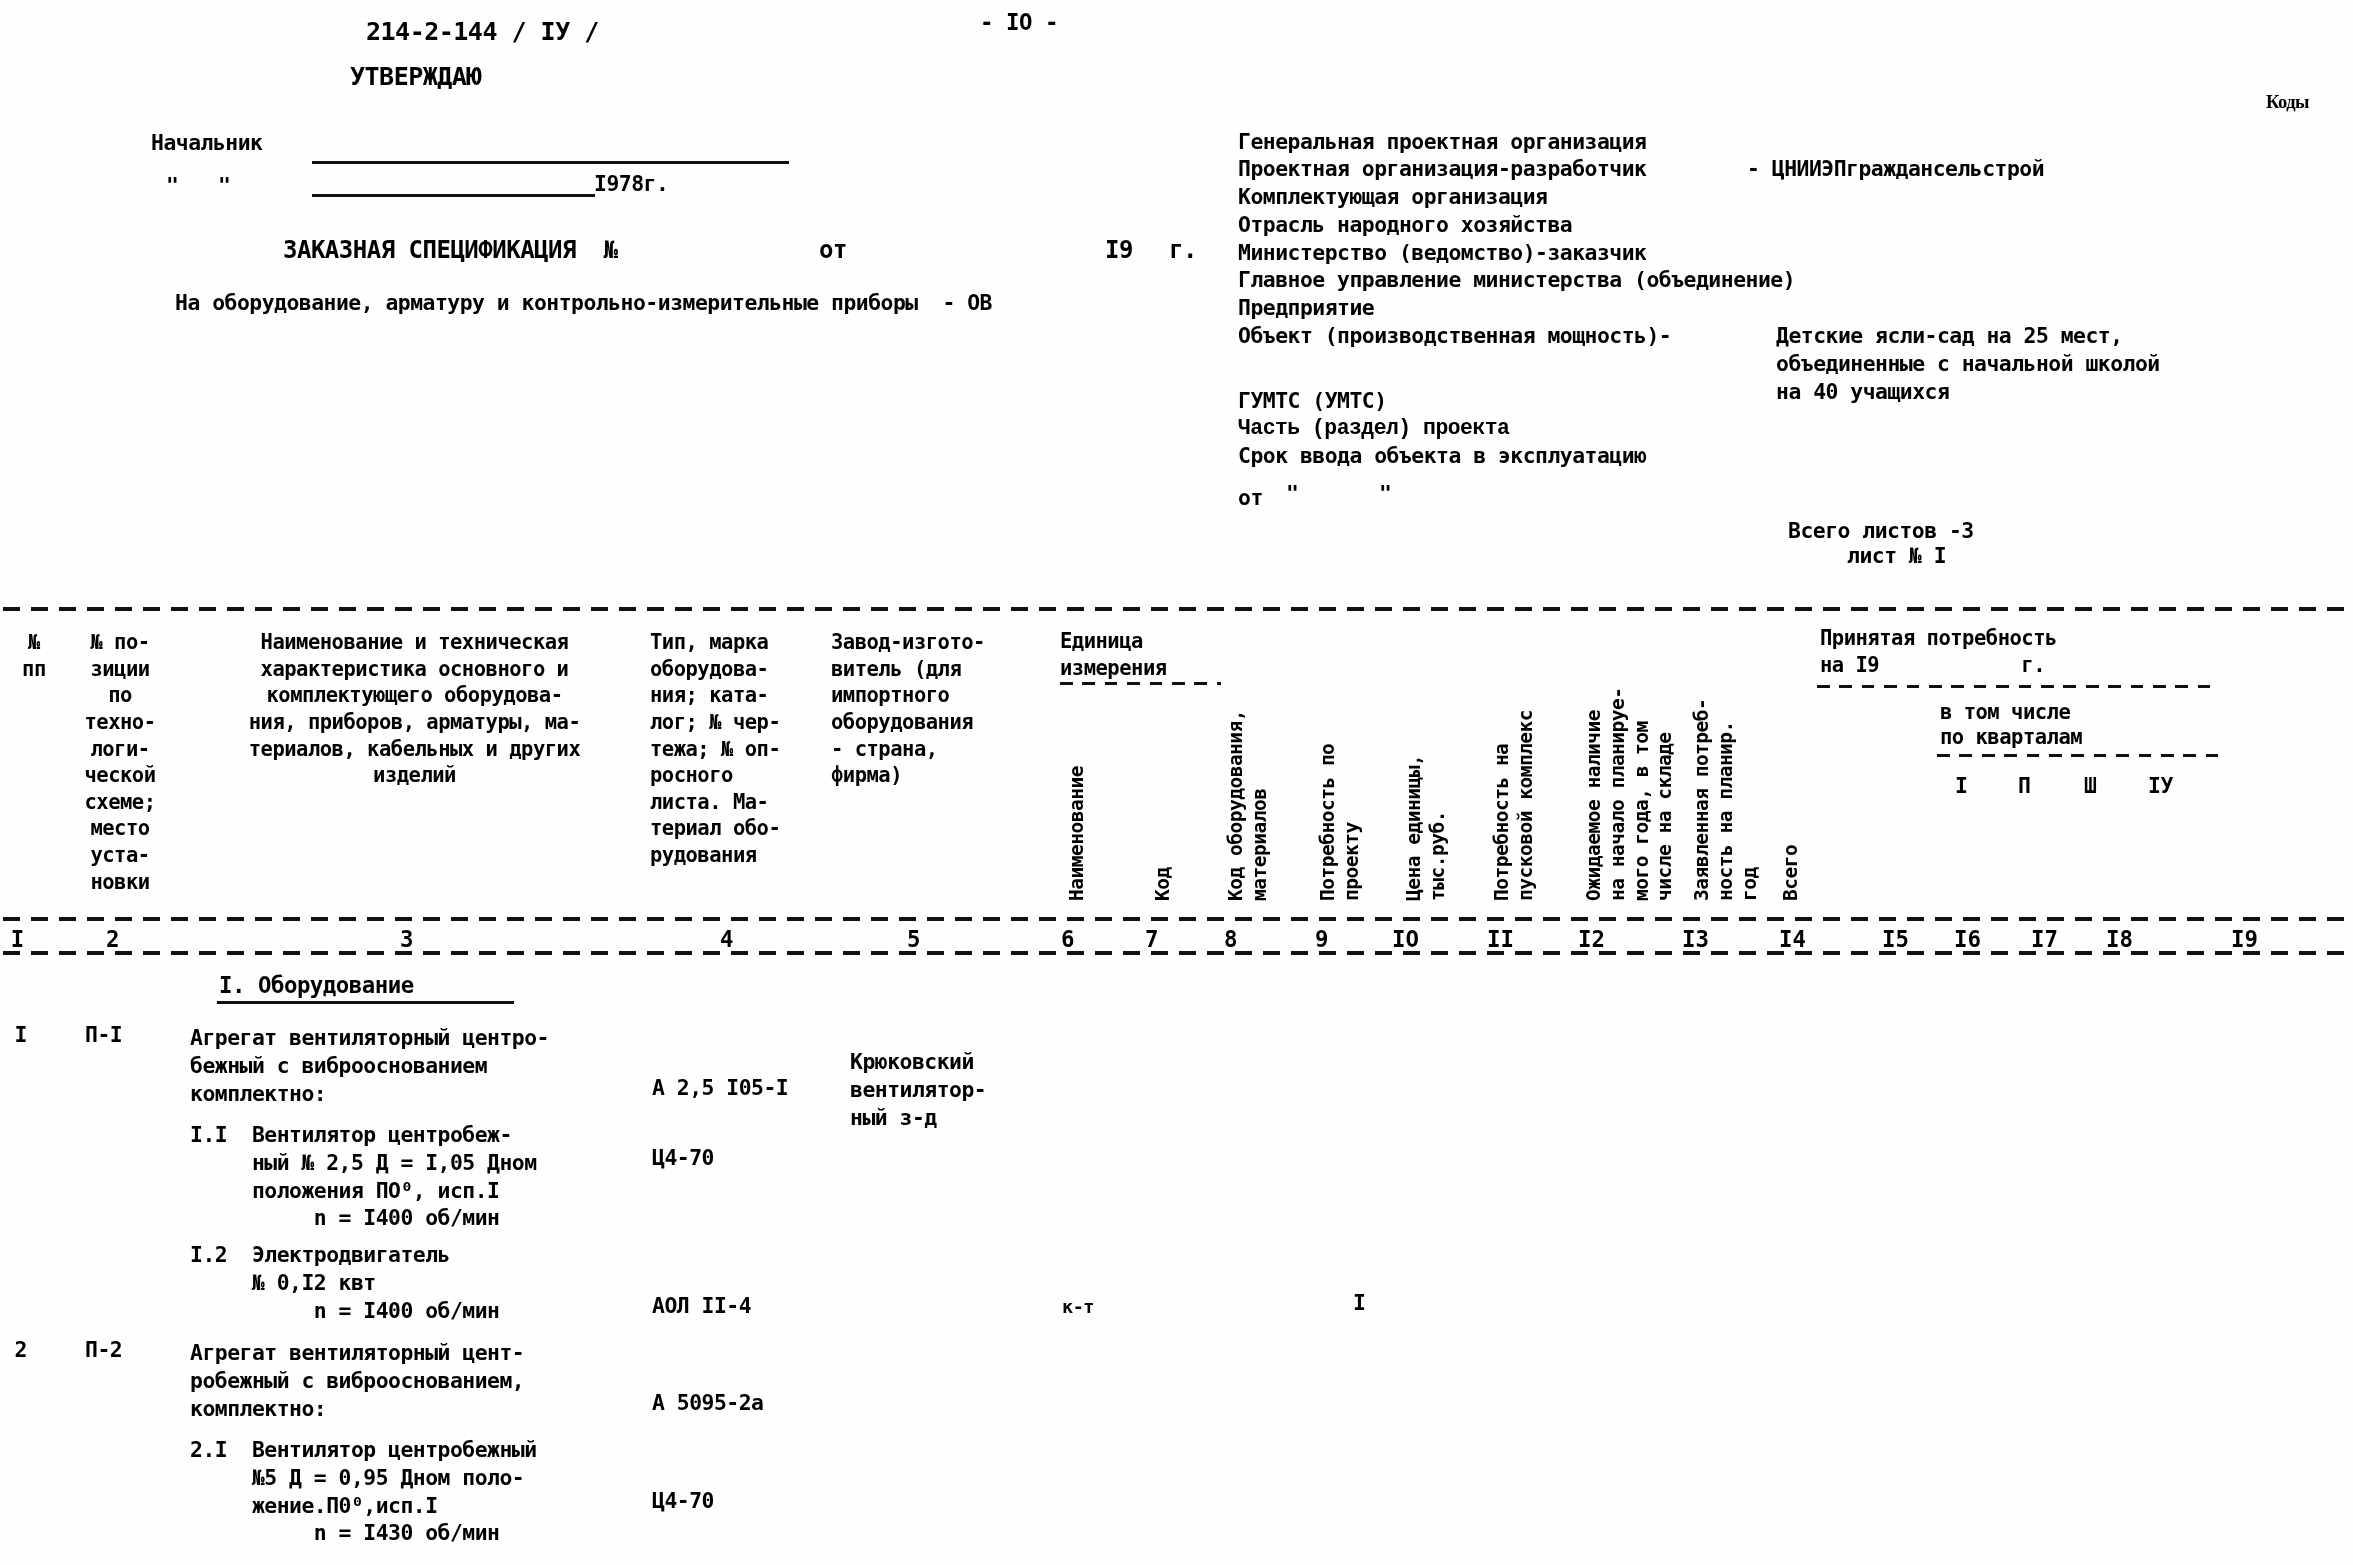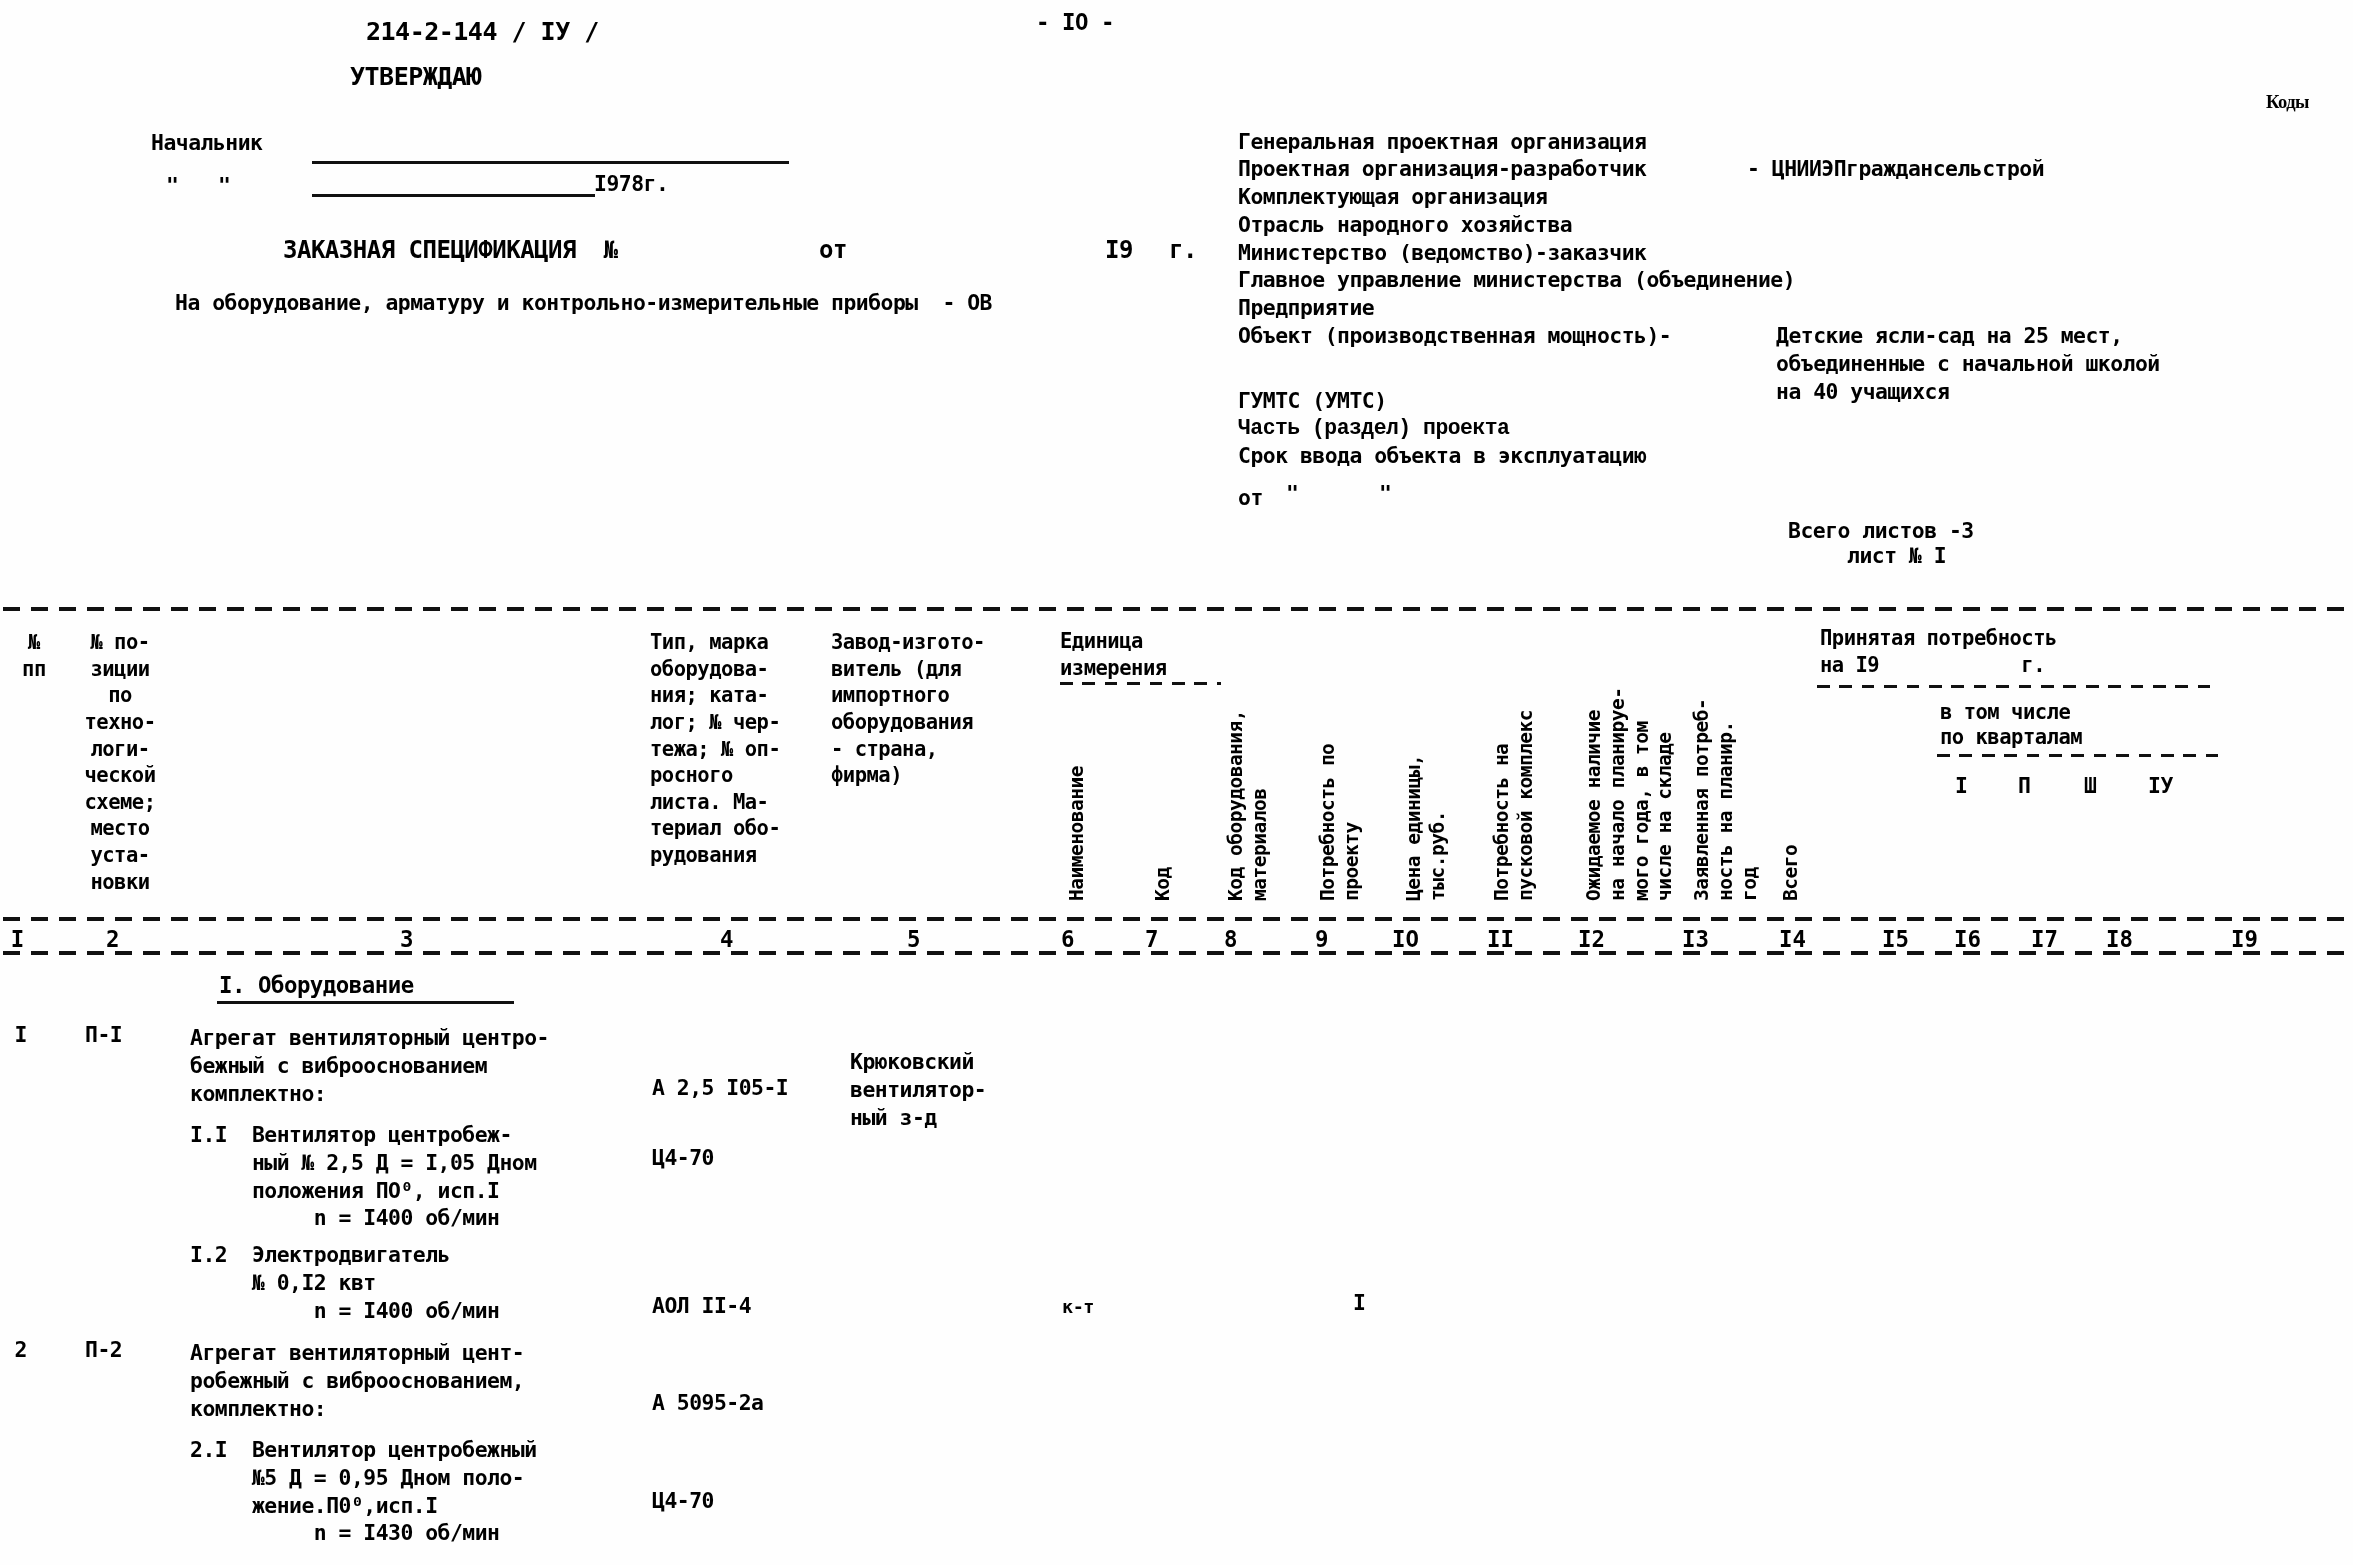--- a/index.html
+++ b/index.html
@@ -90,21 +90,21 @@
           font-family: "DejaVu Sans Mono","Liberation Mono",monospace; }
   .ctr { text-align: center; }
 </style>
 </head>
 <body>
 
 <div id="page">
 
   <div class="t sz-docnum" style="left:366px; top:19px;">214-2-144 / IУ /</div>
 
-  <div class="t sz-pageno" style="left:1036px; top:10.7px;">- IО -</div>
+  <div class="t sz-pageno" style="left:980px; top:10.7px;">- IО -</div>
 
   <div class="t sz-codes" style="left:2266px; top:93px;font-family:Liberation Serif, serif;">Коды</div>
 
   <div class="t sz-approve" style="left:350px; top:64px;">УТВЕРЖДАЮ</div>
 
   <div class="t sz-field" style="left:151px; top:132px;">Начальник</div>
   <div class="rule" style="left:312px; top:161px; width:477px;"></div>
 
   <div class="t sz-field" style="left:166px; top:175px;">"</div>
   <div class="t sz-field" style="left:218px; top:175px;">"</div>
@@ -154,20 +154,26 @@
 зиции
 по
 техно-
 логи-
 ческой
 схеме;
 место
 уста-
 новки</div>
 
+  <div class="blk sz-hdr ctr" style="left:188px; top:629px; width:453px;">Наименование и техническая
+характеристика основного и
+комплектующего оборудова-
+ния, приборов, арматуры, ма-
+териалов, кабельных и других
+изделий</div>
 
   <div class="blk sz-hdr" style="left:650px; top:629px; width:161px;">Тип, марка
 оборудова-
 ния; ката-
 лог; № чер-
 тежа; № оп-
 росного
 листа. Ма-
 териал обо-
 рудования</div>

